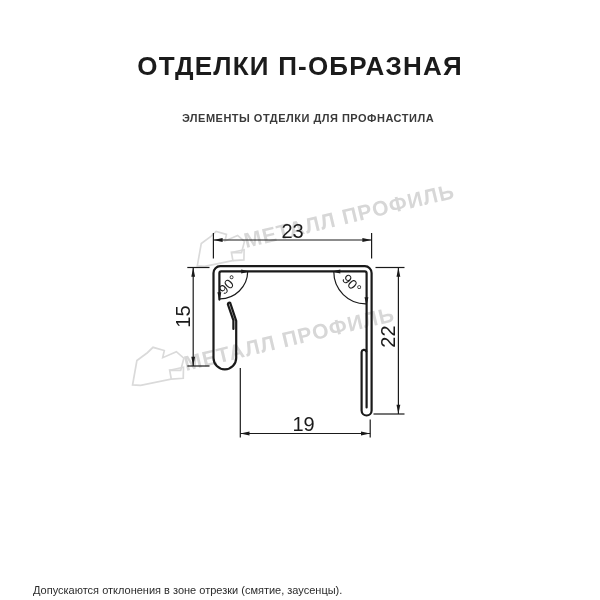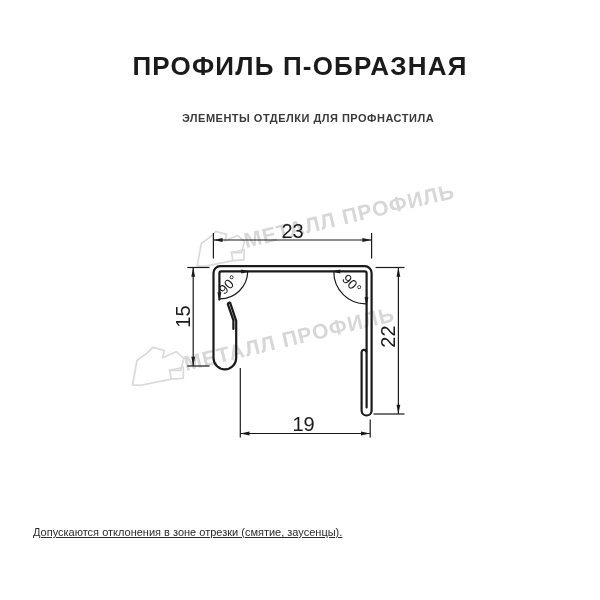--- a/index.html
+++ b/index.html
@@ -6,33 +6,33 @@
   #page{position:relative;width:600px;height:600px;background:#ffffff;overflow:hidden;
         font-family:"Liberation Sans",sans-serif;}
   .title-line{position:absolute;left:0;width:600px;text-align:center;
         font-weight:bold;color:#1b1b1b;font-size:26px;line-height:25px;letter-spacing:1.2px;}
   #title1{top:54px;}
   #title2{top:80px;}
   #subtitle{position:absolute;left:8px;top:112px;width:600px;text-align:center;
         font-weight:bold;color:#3a3a3a;font-size:11px;letter-spacing:0.5px;}
   .footer-line{position:absolute;left:33px;color:#2b2b2b;font-size:11px;white-space:pre;}
   #footer1{top:543px;}
-  #footer2{top:526px;text-decoration:underline;}
+  #footer2{top:584px;}
   #drawing-wrap{position:absolute;left:0;top:0;width:600px;height:600px;}
   svg text{font-family:"Liberation Sans",sans-serif;}
   .dimtxt{font-size:20px;fill:#1a1a1a;}
   .angtxt{font-size:13.5px;fill:#1a1a1a;}
   .wmtxt{font-size:21px;font-weight:bold;fill:#d7d7d7;letter-spacing:1px;}
 </style>
 </head>
 <body>
 
 <div id="page">
 
-  <div id="title1" class="title-line">ПРОФИЛЬ П-ОБРАЗНАЯ</div>
+  <div id="title1" class="title-line">ОТДЕЛКИ П-ОБРАЗНАЯ</div>
   <div id="subtitle">ЭЛЕМЕНТЫ ОТДЕЛКИ ДЛЯ ПРОФНАСТИЛА</div>
 
   <div id="drawing-wrap">
     <svg width="600" height="600" viewBox="0 0 600 600">
 
       <g stroke="none">
         <g transform="translate(194,232) rotate(-4) scale(0.92)" fill="none" stroke="#dadada" stroke-width="1.8">
           <path d="M 1 37 L 7 13 L 18 6 L 24 1 L 35 5 L 33 12 L 47 7 L 54 14 L 50 26 L 39 25 L 40 34 L 9 38 Z"></path>
           <path d="M 39 25 L 53 23 L 52 34 L 40 34"></path>
         </g>

